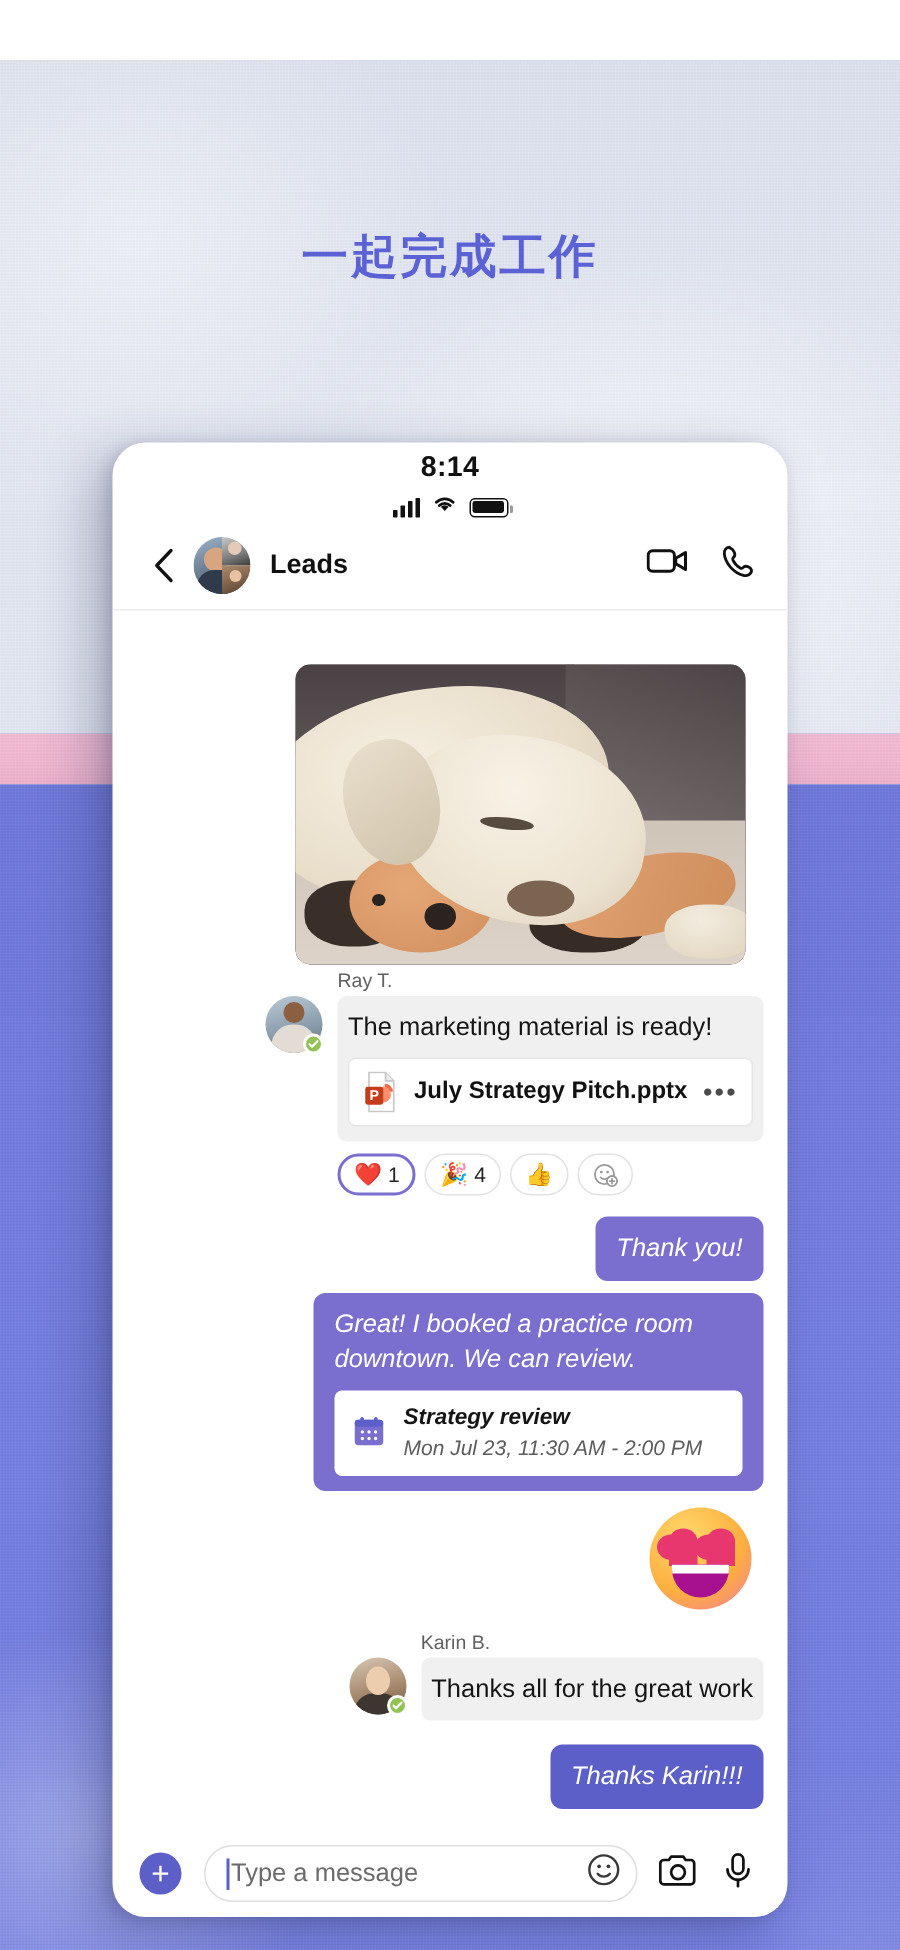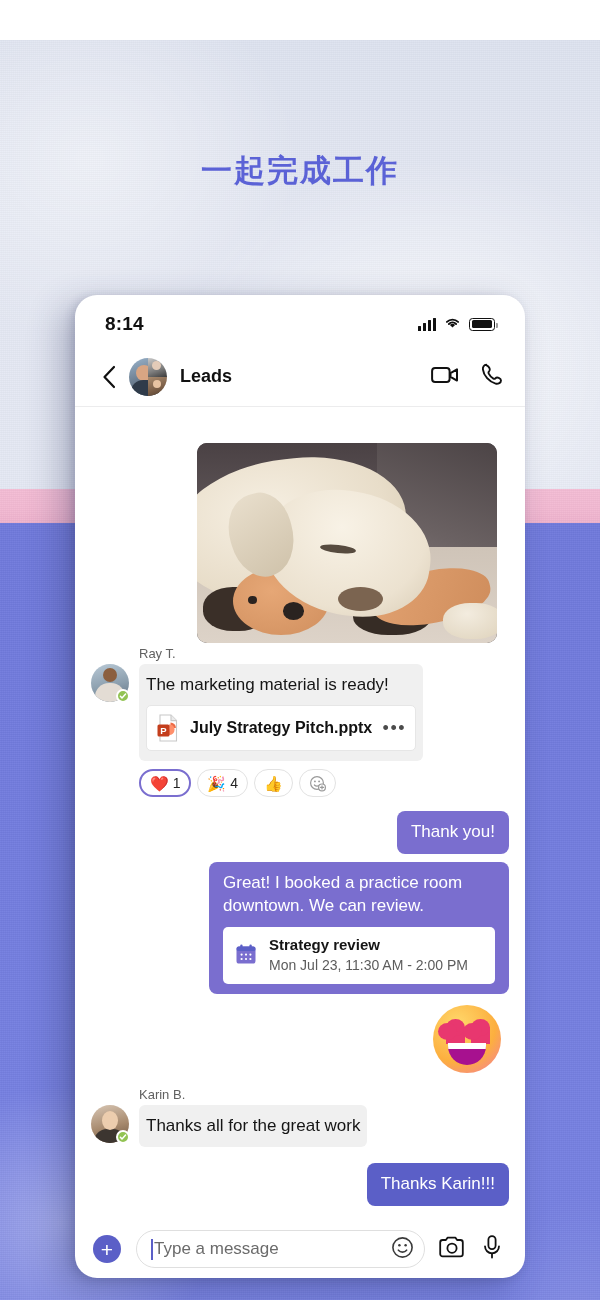--- a/index.html
+++ b/index.html
@@ -50,21 +50,21 @@
     width: 450px; height: 983px;
     background: #ffffff;
     border-radius: 22px;
     overflow: hidden;
     box-shadow: -14px 10px 34px rgba(40,46,90,.30), -3px 2px 10px rgba(40,46,90,.18);
   }
 
   
   .statusbar {
     height: 52px; display: flex; align-items: center;
-    justify-content: space-between; padding: 6px 30px 0 30px;
+    justify-content: space-between; padding: 6px 30px 0 30px; flex-direction: column;
   }
   .status-time { font-size: 19px; font-weight: bold; color: #111; letter-spacing: .2px; }
   .status-icons { display: flex; align-items: center; gap: 8px; }
   .sig { display: flex; align-items: flex-end; gap: 2px; height: 13px; }
   .sig i { width: 3px; background: #111; border-radius: .5px; display: block; }
   .sig i:nth-child(1){height:5px}
   .sig i:nth-child(2){height:8px}
   .sig i:nth-child(3){height:11px}
   .sig i:nth-child(4){height:13px}
   .batt {
@@ -99,21 +99,21 @@
   .hdr-title { font-size: 18px; font-weight: bold; color: #111; line-height: 1.15; }
   .hdr-sub { font-size: 14px; color: #626262; line-height: 1.3; margin-top: 1px; }
   .hdr-actions { display: flex; align-items: center; gap: 22px; }
   .hdr-actions > div { cursor: pointer; }
 
   
   .chat-body { padding: 16px 16px 6px 16px; height: 810px; overflow: hidden; }
 
   .row { display: flex; margin-bottom: 3px; }
   .row.out { justify-content: flex-end; }
-  .row.in { justify-content: flex-start; }
+  .row.in { justify-content: flex-end; }
 
   .photo-msg {
     width: 300px; height: 200px; border-radius: 10px; overflow: hidden;
     margin-left: auto; margin-right: 12px; margin-top: 20px; position: relative;
     background: #3a3436;
   }
   .photo-msg .floor {
     position:absolute; left:0; bottom:0; width:100%; height:48%;
     background: linear-gradient(180deg,#cfc4b8,#ddd3c8);
   }
@@ -200,20 +200,21 @@
 
   .bubble-in {
     background: #f0f0f0; color: #151515; border-radius: 6px;
     padding: 10px 7px; font-size: 17px; line-height: 1.3; display: inline-block;
     max-width: 300px;
   }
   .bubble-out {
     background: #7a6ecf; color: #fff; border-radius: 8px;
     padding: 10px 14px; font-size: 17px; line-height: 1.35; display: inline-block;
     max-width: 300px;
+    font-style: italic;
   }
   .bubble-out.dark { background: #5b5fc7; }
 
   .file-card {
     background: #fff; border: 1px solid #e6e6e6; border-radius: 5px;
     margin-top: 9px; padding: 8px 9px; display: flex; align-items: center; gap: 10px;
     width: 270px;
   }
   .ppt-icon { width: 24px; height: 28px; position: relative; flex: none; }
   .file-name { font-size: 16px; color: #121212; font-weight: bold; flex: 1; }

